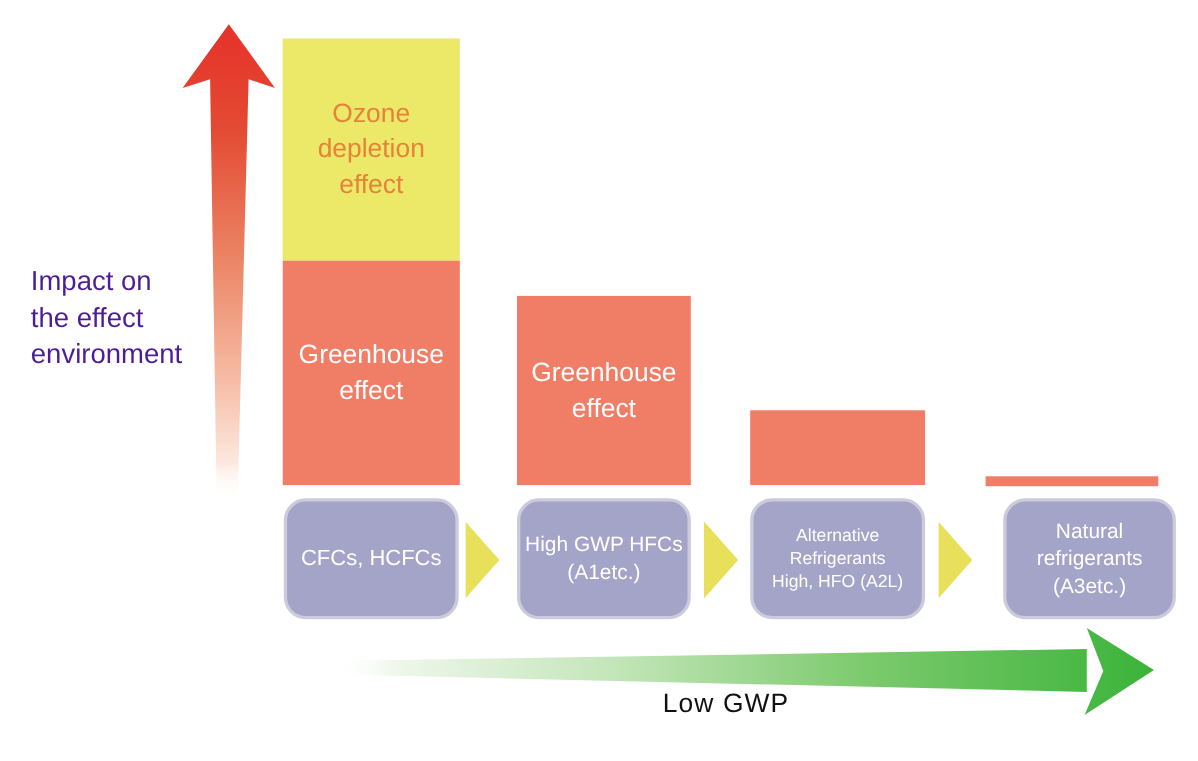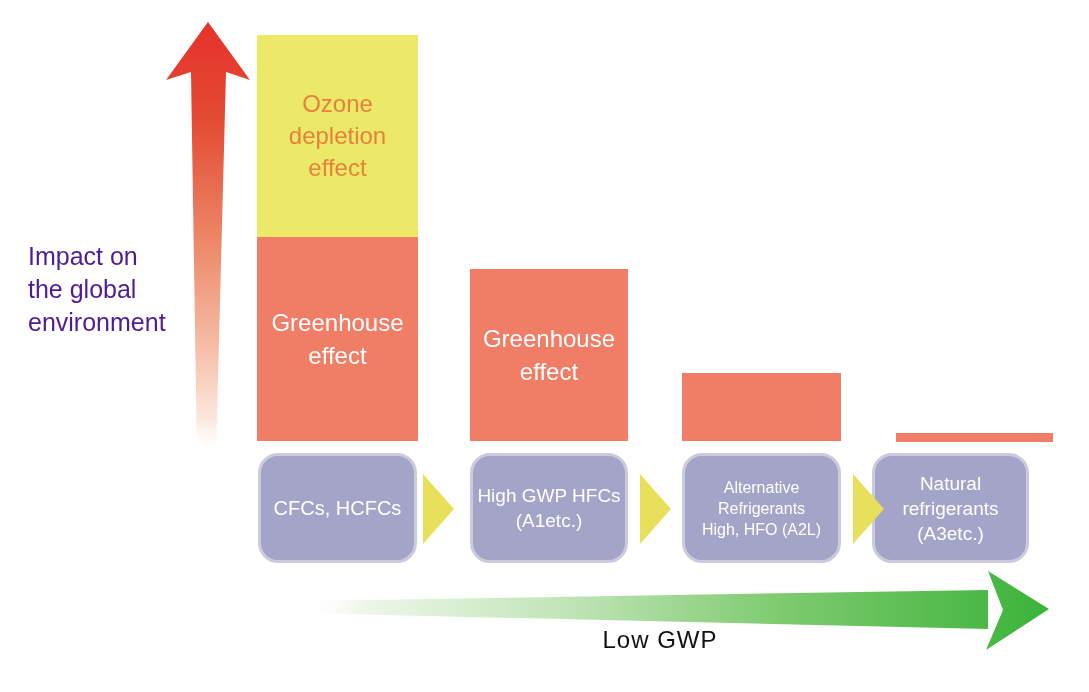--- a/index.html
+++ b/index.html
@@ -63,21 +63,21 @@
         <stop offset="75%" stop-color="#f6bda6"></stop>
         <stop offset="92%" stop-color="#fce8de"></stop>
         <stop offset="100%" stop-color="#ffffff" stop-opacity="0"></stop>
       </linearGradient>
     </defs>
     <polygon points="48,4 90,62 66,54 56,437 37,437 31,54 6,62" fill="url(#redGrad)"></polygon>
   </svg>
 
   <div class="abs impact-label">
     <div>Impact on</div>
-    <div>the global</div>
+    <div>the effect</div>
     <div>environment</div>
   </div>
 
   <div class="seg seg-yellow" style="left:257px;top:35px;width:161px;height:202px;">
     <div>Ozone</div>
     <div>depletion</div>
     <div>effect</div>
   </div>
   <div class="seg seg-red" style="left:257px;top:237px;width:161px;height:204px;">
     <div>Greenhouse</div>
@@ -101,21 +101,21 @@
     <div class="l2">High GWP HFCs</div>
     <div class="l2">(A1etc.)</div>
   </div>
 
   <div class="cat-box" style="left:682px;width:159px;text-align:right;">
     <div class="l3">Alternative</div>
     <div class="l3">Refrigerants</div>
     <div class="l3">High, HFO (A2L)</div>
   </div>
 
-  <div class="cat-box" style="left:872px;width:157px;">
+  <div class="cat-box" style="left:912px;width:157px;">
     <div class="l2">Natural</div>
     <div class="l2">refrigerants</div>
     <div class="l2">(A3etc.)</div>
   </div>
 
   <div class="flow-tri" style="left:423px;"></div>
   <div class="flow-tri" style="left:640px;"></div>
   <div class="flow-tri" style="left:853px;"></div>
 
   <svg class="abs" style="left:280px;top:565px;" width="780" height="95" viewBox="0 0 780 95">

